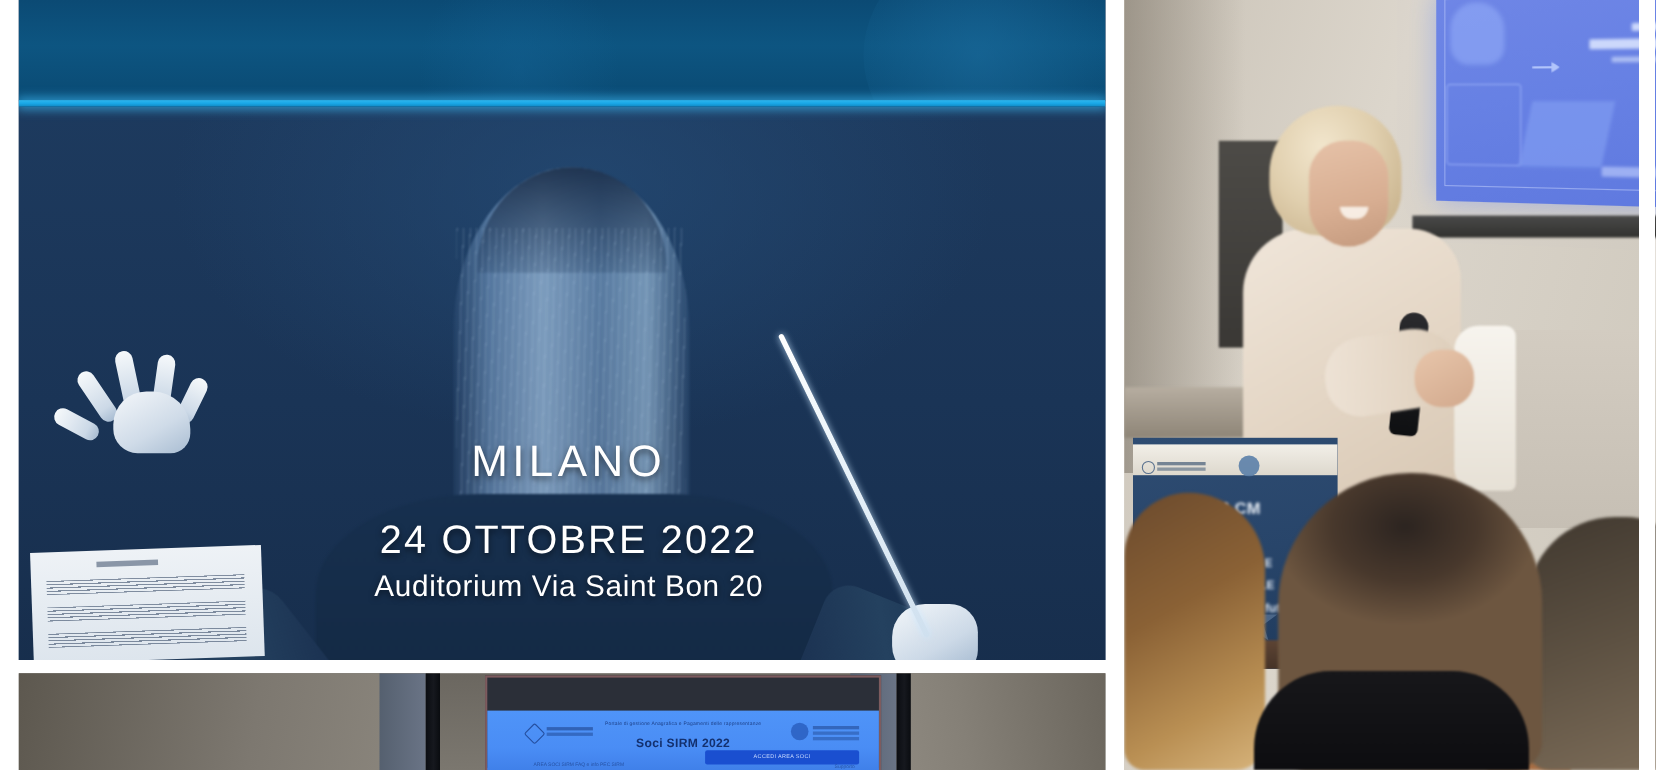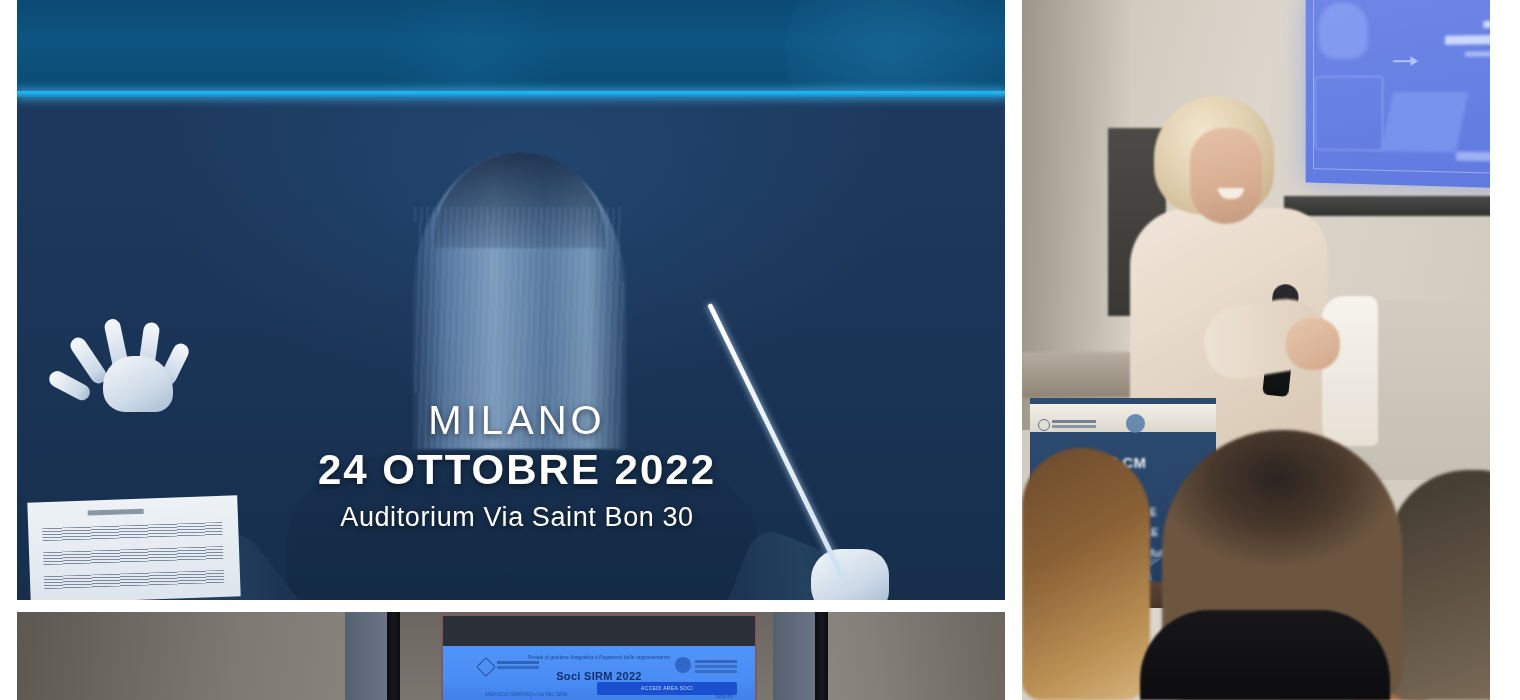--- a/index.html
+++ b/index.html
@@ -291,24 +291,25 @@
     color: #ffffff;
     text-shadow: 0 2px 6px rgba(0,0,0,.55);
   }
   .poster-city {
     font-size: 40px;
     letter-spacing: 4px;
     font-weight: 400;
     line-height: 1.18;
   }
   .poster-date {
-    font-size: 42px;
+    font-size: 36px;
     letter-spacing: 2px;
-    font-weight: 700;
+    font-weight: 400;
     line-height: 1.25;
+    margin-top: 24px;
   }
   .poster-venue {
     font-size: 27px;
     letter-spacing: .6px;
     font-weight: 400;
     line-height: 1.5;
   }
 
   
   .hall-photo {
@@ -348,21 +349,21 @@
     height: 100%;
     background: linear-gradient(90deg, #55606f 0%, #6a7486 100%);
   }
   .hall-panel.left  { left: 328px; }
   .hall-panel.right { left: 756px; }
 
   .hall-screen-frame {
     position: absolute;
     left: 424px;
     top: 2px;
-    width: 316px;
+    width: 360px;
     height: 86px;
     background: #2b2f38;
     border: 2px solid #7d5b5e;
     box-sizing: border-box;
   }
   .hall-screen {
     position: absolute;
     left: 0;
     top: 30px;
     width: 100%;
@@ -891,21 +892,21 @@
         <div class="sheet-music">
           <div class="caption"></div>
           <div class="staff s1"></div>
           <div class="staff s2"></div>
           <div class="staff s3"></div>
         </div>
 
         <div class="poster-text">
           <div class="poster-city">MILANO</div>
           <div class="poster-date">24 OTTOBRE 2022</div>
-          <div class="poster-venue">Auditorium Via Saint Bon 30</div>
+          <div class="poster-venue">Auditorium Via Saint Bon 20</div>
         </div>
 
       </div>
     </div>
 
     <div class="hall-photo">
       <div class="hall-wall-left"></div>
       <div class="hall-wall-right"></div>
       <div class="hall-panel left"></div>
       <div class="hall-panel right"></div>

